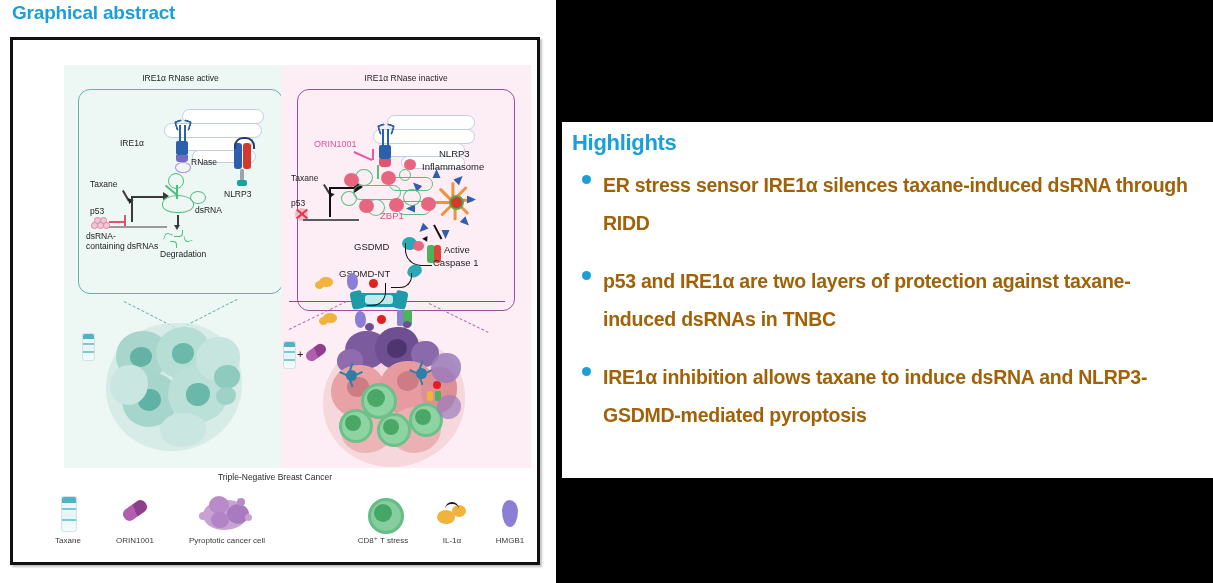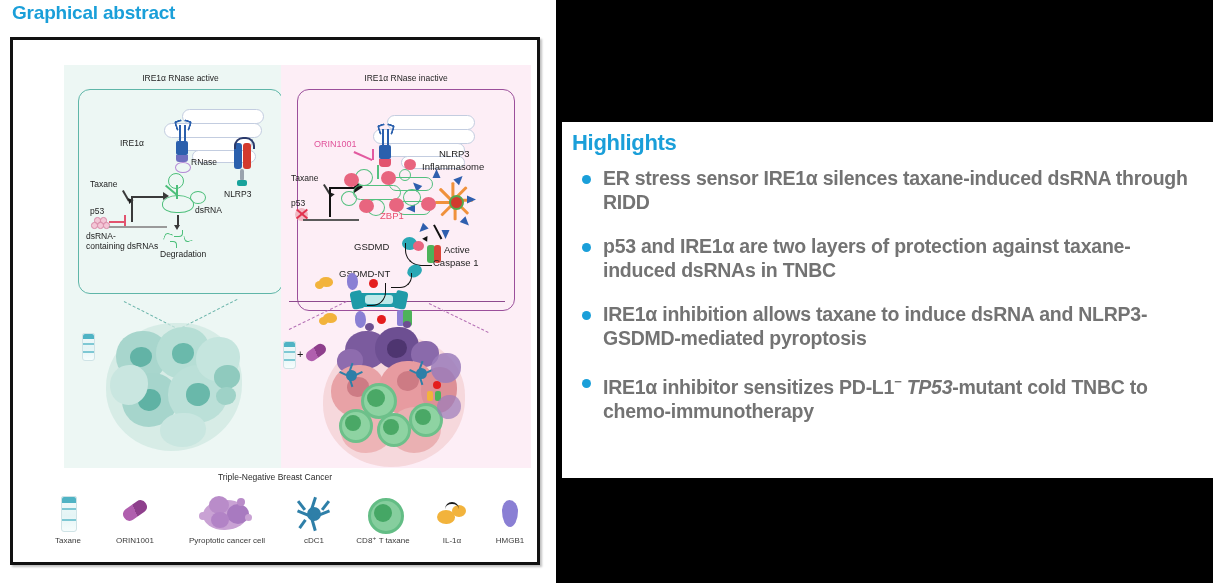--- a/index.html
+++ b/index.html
@@ -97,21 +97,21 @@
   .lg-ic{position:relative;height:44px;}
   .lg-tx{font-size:8px;color:#3a3a3a;white-space:nowrap;}
 
   
   .blackpanel{position:absolute;left:556px;top:0;width:657px;height:583px;background:#000;}
   .hl-card{position:absolute;left:562px;top:122px;width:651px;height:356px;background:#fff;}
   .hl-title{position:absolute;left:10px;top:8px;font-size:22px;font-weight:bold;
             color:#1a9fd9;letter-spacing:-0.3px;}
   .hl-list{position:absolute;left:10px;top:44px;width:628px;}
   .hl-item{position:relative;padding-left:31px;margin-bottom:20px;
-           font-size:19.5px;font-weight:bold;color:#737373;line-height:24px;
+           font-size:19.5px;font-weight:bold;color:#a16207;line-height:38px;
            letter-spacing:-0.25px;}
   .hl-bullet{position:absolute;left:10px;top:9px;width:9px;height:9px;border-radius:50%;
              background:#1a9fd9;}
   .hl-item i{font-style:italic;}
   .hl-item sup{font-size:13px;vertical-align:super;font-weight:bold;}
 </style>
 </head>
 <body>
 
 <div class="root">
@@ -457,42 +457,27 @@
           <div style="position:absolute;left:42px;top:4px;width:20px;height:18px;border-radius:50%;background:#b98cc9;"></div>
           <div style="position:absolute;left:60px;top:12px;width:22px;height:20px;border-radius:50%;background:#a87ac0;"></div>
           <div style="position:absolute;left:44px;top:20px;width:18px;height:16px;border-radius:50%;background:#b283c6;"></div>
           <div style="position:absolute;left:70px;top:6px;width:8px;height:8px;border-radius:50%;background:#b98cc9;"></div>
           <div style="position:absolute;left:32px;top:20px;width:8px;height:8px;border-radius:50%;background:#c9a2d4;"></div>
           <div style="position:absolute;left:78px;top:22px;width:7px;height:7px;border-radius:50%;background:#c9a2d4;"></div>
         </div>
         <div class="lg-tx">Pyroptotic cancer cell</div>
       </div>
 
-      <div class="lg-item" style="left:250px;width:58px;">
-        <div class="lg-ic">
-          <div style="position:absolute;left:50%;margin-left:-16px;top:6px;width:32px;height:32px;">
-            <div style="position:absolute;left:9px;top:9px;width:14px;height:14px;border-radius:50%;background:#2e7fa8;"></div>
-            <div style="position:absolute;left:-1px;top:14px;width:14px;height:3px;background:#2e7fa8;transform:rotate(22deg);"></div>
-            <div style="position:absolute;left:18px;top:14px;width:14px;height:3px;background:#2e7fa8;transform:rotate(-22deg);"></div>
-            <div style="position:absolute;left:14px;top:-1px;width:3px;height:13px;background:#2e7fa8;transform:rotate(18deg);"></div>
-            <div style="position:absolute;left:14px;top:20px;width:3px;height:13px;background:#2e7fa8;transform:rotate(-16deg);"></div>
-            <div style="position:absolute;left:2px;top:2px;width:3px;height:11px;background:#2e7fa8;transform:rotate(-38deg);"></div>
-            <div style="position:absolute;left:26px;top:2px;width:3px;height:11px;background:#2e7fa8;transform:rotate(38deg);"></div>
-            <div style="position:absolute;left:3px;top:21px;width:3px;height:10px;background:#2e7fa8;transform:rotate(36deg);"></div>
-          </div>
-        </div>
-        <div class="lg-tx">cDC1</div>
-      </div>
 
       <div class="lg-item" style="left:304px;width:88px;">
         <div class="lg-ic">
           <div style="position:absolute;left:50%;margin-left:-15px;top:6px;width:30px;height:30px;border-radius:50%;background:#86ce9e;border:3px solid #63bd85;"></div>
           <div style="position:absolute;left:50%;margin-left:-9px;top:12px;width:18px;height:18px;border-radius:50%;background:#45a765;"></div>
         </div>
-        <div class="lg-tx">CD8⁺ T taxane</div>
+        <div class="lg-tx">CD8⁺ T stress</div>
       </div>
 
       <div class="lg-item" style="left:386px;width:62px;">
         <div class="lg-ic">
           <div style="position:absolute;left:16px;top:18px;width:18px;height:14px;border-radius:50% 50% 46% 50%;background:#f2b33c;"></div>
           <div style="position:absolute;left:31px;top:13px;width:14px;height:12px;border-radius:50%;background:#f2b33c;"></div>
           <div style="position:absolute;left:24px;top:10px;width:14px;height:8px;border-top:2.4px solid #1a1a1a;border-radius:10px 10px 0 0;"></div>
         </div>
         <div class="lg-tx">IL-1α</div>
       </div>
@@ -530,22 +515,17 @@
       <div class="hl-item">
         <span class="hl-bullet"></span>
         <span>p53 and IRE1α are two layers of protection against taxane-induced dsRNAs in TNBC</span>
       </div>
 
       <div class="hl-item">
         <span class="hl-bullet"></span>
         <span>IRE1α inhibition allows taxane to induce dsRNA and NLRP3-GSDMD-mediated pyroptosis</span>
       </div>
 
-      <div class="hl-item">
-        <span class="hl-bullet"></span>
-        <span>IRE1α inhibitor sensitizes PD-L1</span><sup>−</sup>
-        <i>TP53</i><span>-mutant cold TNBC to chemo-immunotherapy</span>
-      </div>
 
     </div>
   </div>
 
 </div>
 
 </body></html>

